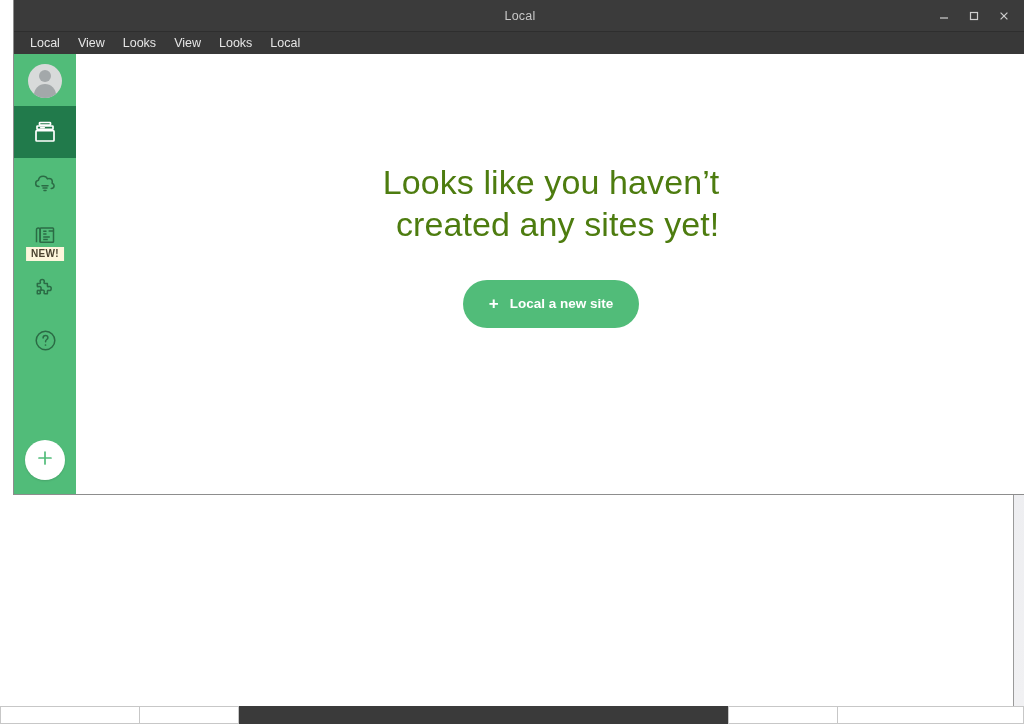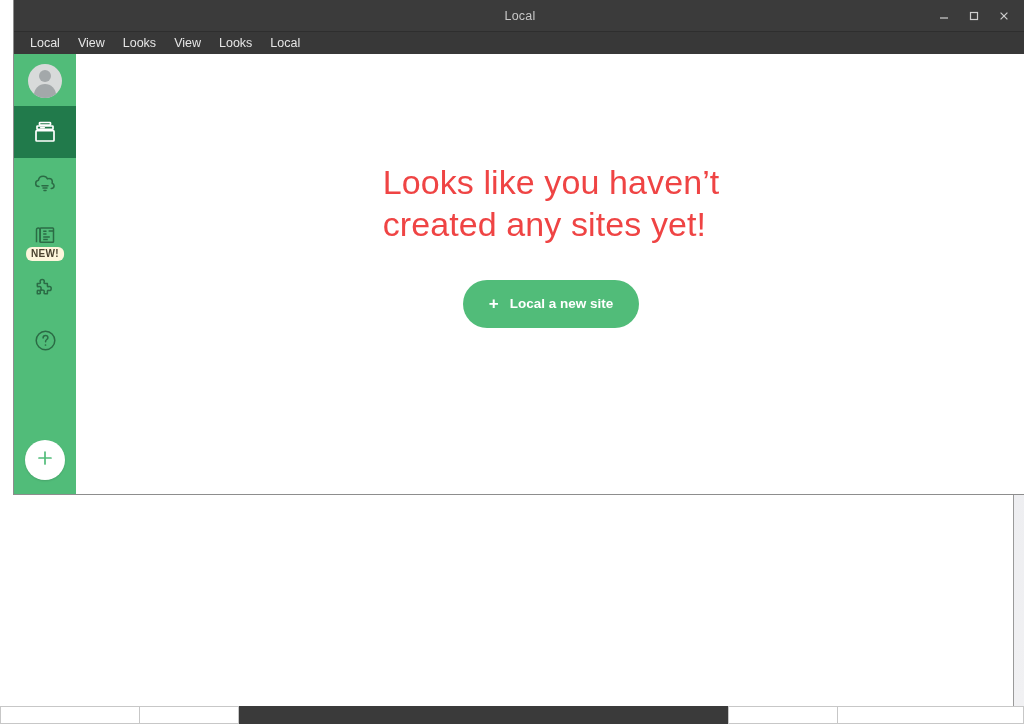--- a/index.html
+++ b/index.html
@@ -162,21 +162,21 @@
     position: absolute;
     left: 50%;
     transform: translateX(-50%);
     bottom: 1px;
     background: #fdf6dc;
     color: #4a4230;
     font-size: 10px;
     font-weight: bold;
     letter-spacing: .3px;
     padding: 1px 5px 2px;
-    border-radius: 6px;
+    border-radius: 0;
     line-height: 1.1;
   }
 
   #add-site-button {
     position: absolute;
     left: 11px;
     bottom: 14px;
     width: 40px; height: 40px;
     border-radius: 50%;
     background: #ffffff;
@@ -192,25 +192,25 @@
     flex: 1;
     display: flex;
     flex-direction: column;
     align-items: center;
     justify-content: center;
     background: #ffffff;
     min-width: 0;
     padding-bottom: 60px;
   }
   #empty-heading {
-    color: #ef4444;
+    color: #4d7c0f;
     font-size: 34px;
     font-weight: 400;
     line-height: 1.25;
-    text-align: left;
+    text-align: right;
     letter-spacing: .1px;
     white-space: pre-line;
   }
   #create-site-button {
     margin-top: 34px;
     height: 48px;
     padding: 0 26px;
     border: none;
     border-radius: 24px;
     background: #51bc79;

